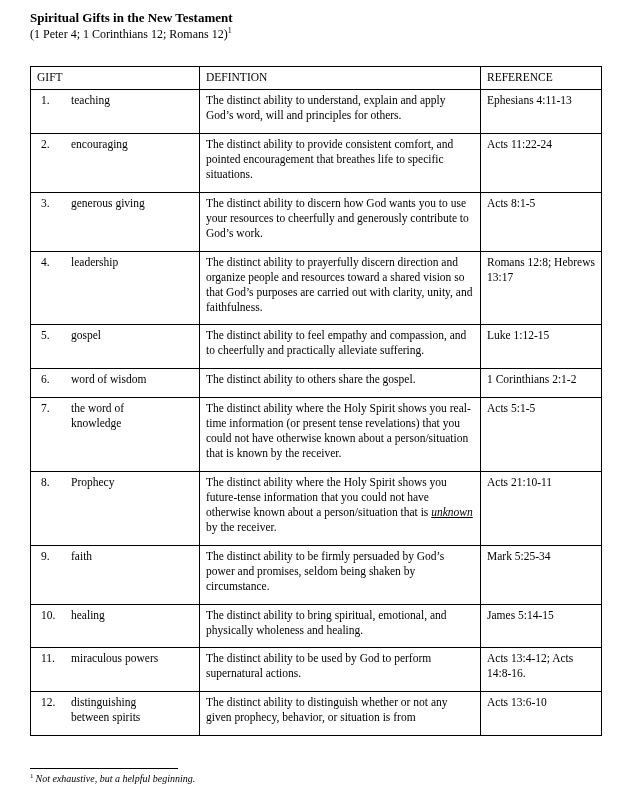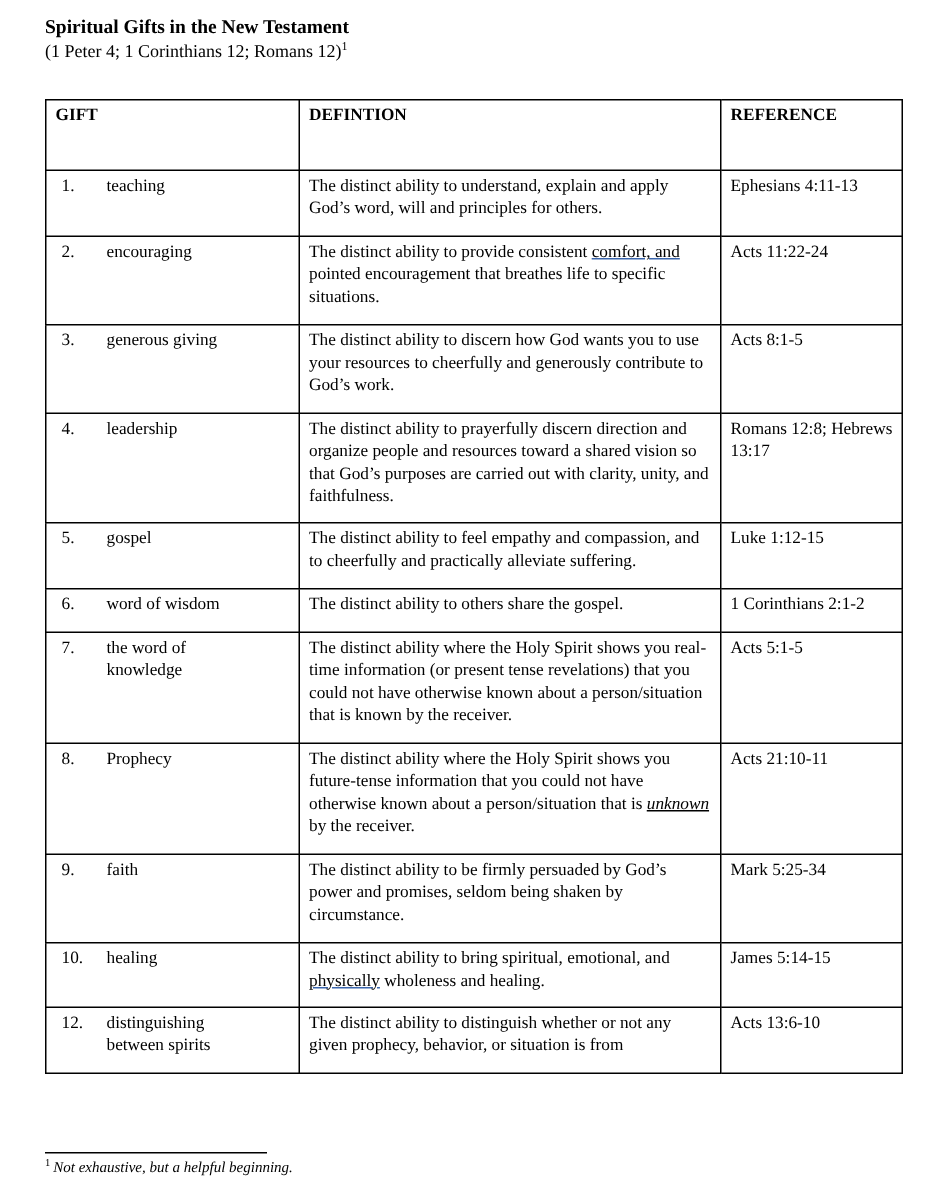--- a/index.html
+++ b/index.html
@@ -51,34 +51,33 @@
     border: 1px solid #000000;
     vertical-align: top;
     text-align: left;
     font-size: 11.5px;
     line-height: 1.3;
     padding: 3px 6px 10px 6px;
     font-weight: normal;
     word-wrap: break-word;
   }
   th {
-    font-weight: bold;
-    padding-bottom: 28px;
+    font-weight: normal;
+    padding-bottom: 4px;
   }
   .gift-row { display: flex; }
   .gift-num {
     flex: 0 0 30px;
     padding-left: 4px;
   }
   .gift-name {
     flex: 1;
     white-space: pre-line;
   }
   .seg-ub {
-    text-decoration: underline;
     text-decoration-color: #3b66ad;
   }
   .seg-u {
   }
   .seg-i {
     font-style: italic;
     text-decoration: underline;
   }
   .footnote {
     position: absolute;
@@ -224,20 +223,30 @@
               <span class="gift-num">10.</span>
               <span class="gift-name">healing</span>
             </div>
           </td>
           <td class="def-cell"><span>The distinct ability to bring spiritual, emotional, and </span><span class="seg-ub">physically</span><span> wholeness and healing.</span></td>
           <td class="ref-cell">James 5:14-15</td>
         </tr>
         <tr>
           <td class="gift-cell">
             <div class="gift-row">
+              <span class="gift-num">11.</span>
+              <span class="gift-name">miraculous powers</span>
+            </div>
+          </td>
+          <td class="def-cell"><span>The distinct ability to be used by God to perform supernatural actions.</span></td>
+          <td class="ref-cell">Acts 13:4-12; Acts 14:8-16.</td>
+        </tr>
+        <tr>
+          <td class="gift-cell">
+            <div class="gift-row">
               <span class="gift-num">12.</span>
               <span class="gift-name">distinguishing
 between spirits</span>
             </div>
           </td>
           <td class="def-cell"><span>The distinct ability to distinguish </span><span class="seg-u">whether or not</span><span> any given prophecy, behavior, or situation is from</span></td>
           <td class="ref-cell">Acts 13:6-10</td>
         </tr>
       </tbody>
   </table>

